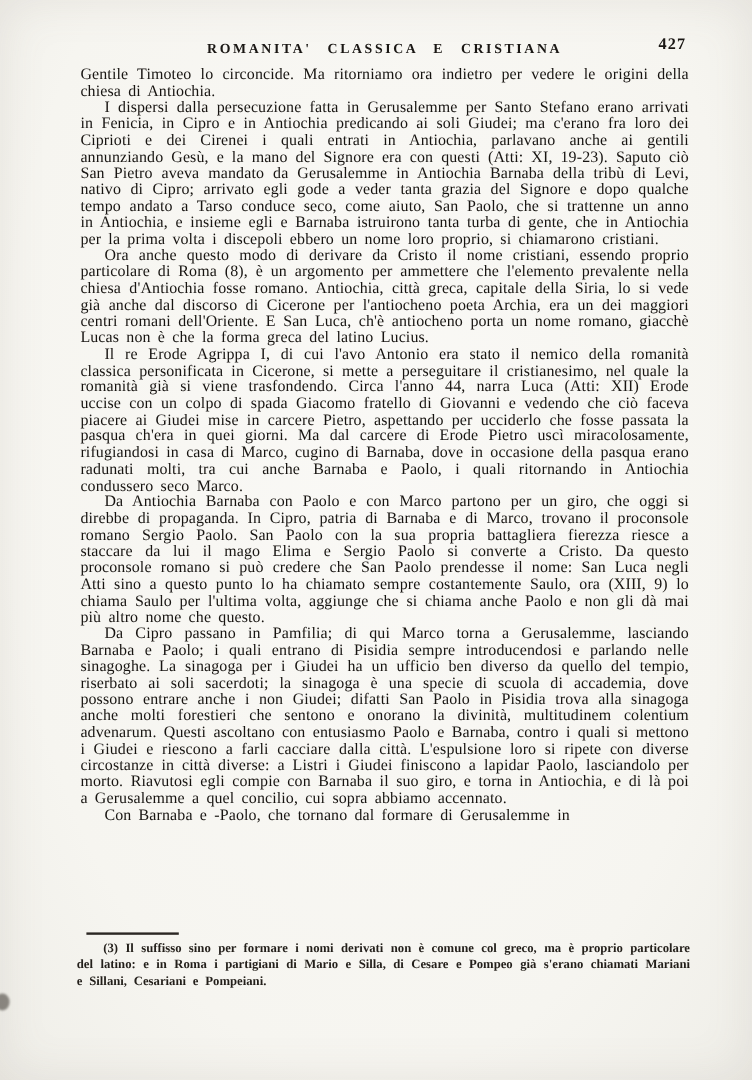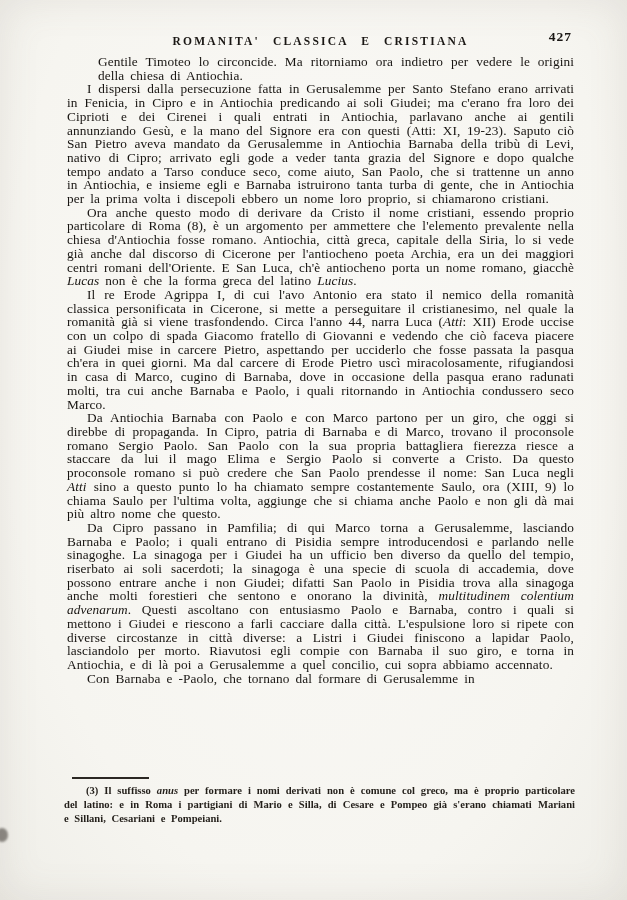--- a/index.html
+++ b/index.html
@@ -54,24 +54,22 @@
     word-spacing: 2.6px;
     letter-spacing: 0.1px;
   }
   .para {
     margin: 0;
     padding: 0;
     text-indent: 20px;
   }
   .para.no-indent {
     text-indent: 0;
-    margin-left: 31px;
   }
   .it {
-    font-style: italic;
   }
   .footnote-rule {
     position: absolute;
     top: 777px;
     left: 72px;
     width: 77px;
     height: 0;
     border-top: 2px solid #2b2723;
   }
   .footnote {
@@ -122,17 +120,17 @@
     <p class="para"><span>Da Antiochia Barnaba con Paolo e con Marco partono per un giro, che oggi si direbbe di propaganda. In Cipro, patria di Barnaba e di Marco, trovano il proconsole romano Sergio Paolo. San Paolo con la sua propria battagliera fierezza riesce a staccare da lui il mago Elima e Sergio Paolo si converte a Cristo. Da questo proconsole romano si può credere che San Paolo prendesse il nome: San Luca negli </span><span class="it">Atti</span><span> sino a questo punto lo ha chiamato sempre costantemente Saulo, ora (XIII, 9) lo chiama Saulo per l'ultima volta, aggiunge che si chiama anche Paolo e non gli dà mai più altro nome che questo.</span></p>
 
     <p class="para"><span>Da Cipro passano in Pamfilia; di qui Marco torna a Gerusalemme, lasciando Barnaba e Paolo; i quali entrano di Pisidia sempre introducendosi e parlando nelle sinagoghe. La sinagoga per i Giudei ha un ufficio ben diverso da quello del tempio, riserbato ai soli sacerdoti; la sinagoga è una specie di scuola di accademia, dove possono entrare anche i non Giudei; difatti San Paolo in Pisidia trova alla sinagoga anche molti forestieri che sentono e onorano la divinità, </span><span class="it">multitudinem colentium advenarum</span><span>. Questi ascoltano con entusiasmo Paolo e Barnaba, contro i quali si mettono i Giudei e riescono a farli cacciare dalla città. L'espulsione loro si ripete con diverse circostanze in città diverse: a Listri i Giudei finiscono a lapidar Paolo, lasciandolo per morto. Riavutosi egli compie con Barnaba il suo giro, e torna in Antiochia, e di là poi a Gerusalemme a quel concilio, cui sopra abbiamo accennato.</span></p>
 
     <p class="para"><span>Con Barnaba e -Paolo, che tornano dal formare di Gerusalemme in</span></p>
 
   </div>
 
   <div class="footnote-rule"></div>
 
-  <div class="footnote"><span>(3) Il suffisso </span><span class="it">anus</span><span> per formare i nomi derivati non è comune col greco, ma è proprio particolare del latino: e in Roma i partigiani di Mario e Silla, di Cesare e Pompeo già s'erano chiamati Mariani e Sillani, Cesariani e Pompeiani.</span></div>
+  <div class="footnote"><span>(3) Il suffisso </span><span class="it">sino</span><span> per formare i nomi derivati non è comune col greco, ma è proprio particolare del latino: e in Roma i partigiani di Mario e Silla, di Cesare e Pompeo già s'erano chiamati Mariani e Sillani, Cesariani e Pompeiani.</span></div>
 
   <div class="scan-smudge"></div>
 
 </div>
 
 </body></html>

